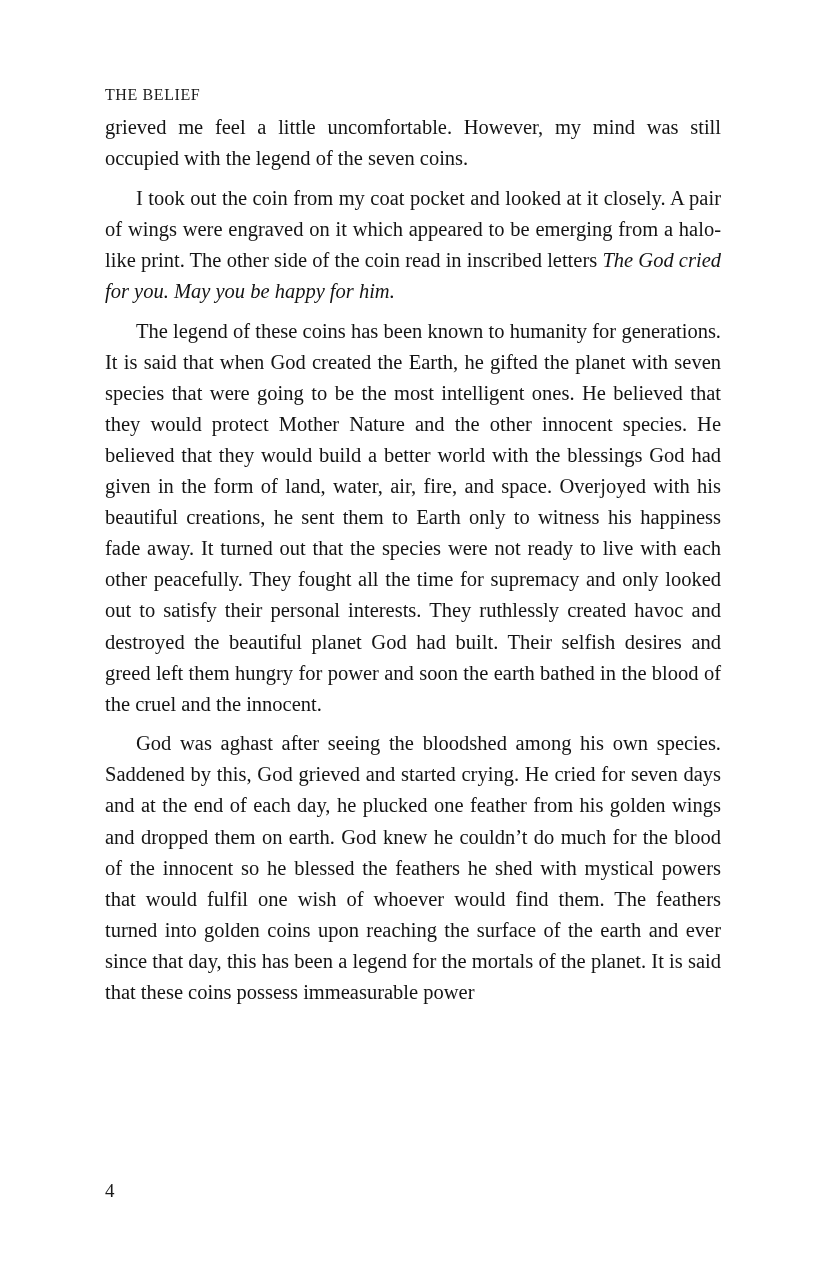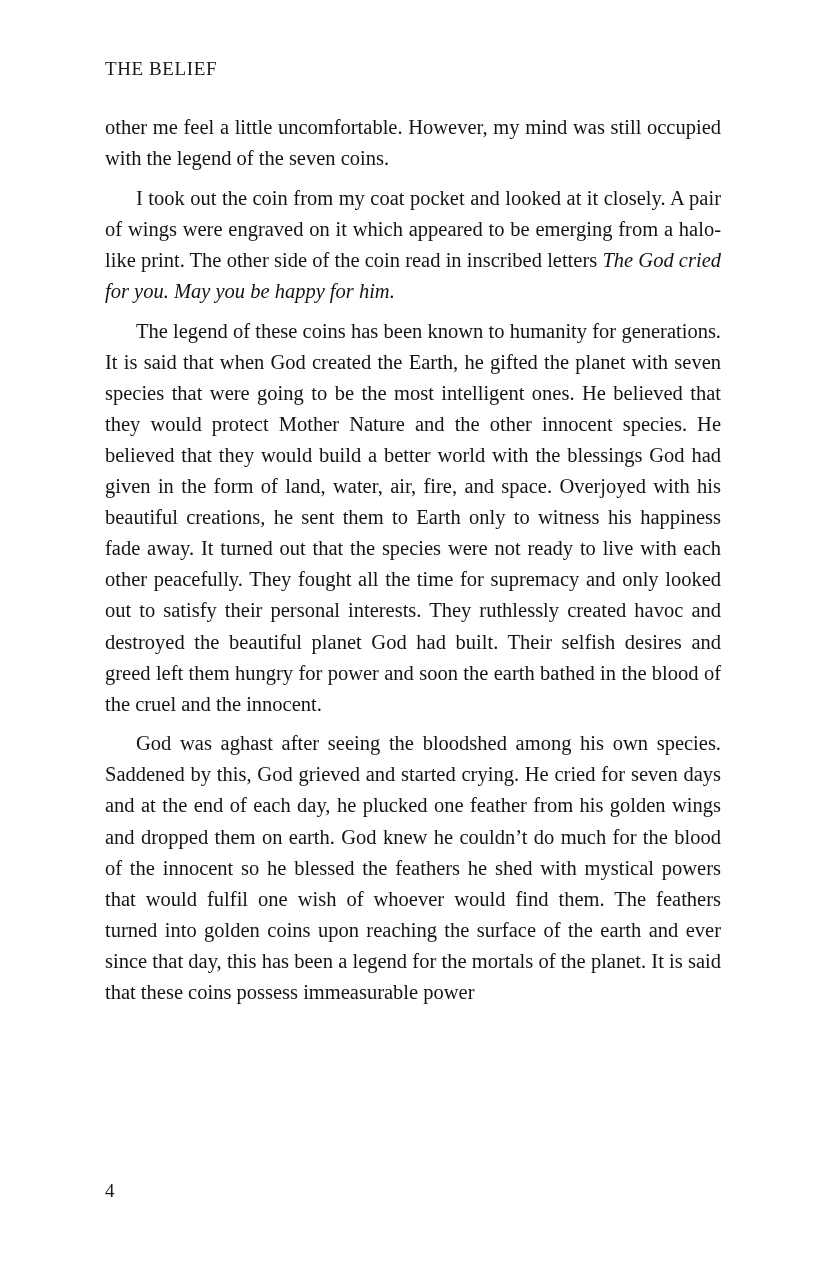--- a/index.html
+++ b/index.html
@@ -11,22 +11,22 @@
     width: 825px;
     height: 1275px;
     position: relative;
     font-family: "Liberation Serif", serif;
     color: #111111;
     overflow: hidden;
   }
   .running-header {
     position: absolute;
     left: 105px;
-    top: 58px;
-    font-size: 19px;
+    top: 86px;
+    font-size: 16px;
     letter-spacing: 0.6px;
     color: #1a1a1a;
   }
   .body-text {
     position: absolute;
     left: 105px;
     top: 112px;
     width: 616px;
     font-size: 20.5px;
     line-height: 31.1px;
@@ -52,19 +52,19 @@
     font-size: 19px;
     color: #1a1a1a;
   }
 </style>
 </head>
 <body>
 
 <div class="running-header">THE BELIEF</div>
 
 <div class="body-text">
-    <p class="para"><span>other me feel a little uncomfortable. However, my mind was still occupied with the legend of the seven coins.</span></p>
+    <p class="para"><span>grieved me feel a little uncomfortable. However, my mind was still occupied with the legend of the seven coins.</span></p>
     <p class="para indent"><span>I took out the coin from my coat pocket and looked at it closely. A pair of wings were engraved on it which appeared to be emerging from a halo-like print. The other side of the coin read in inscribed letters </span><span class="italic">The God cried for you. May you be happy for him.</span></p>
     <p class="para indent"><span>The legend of these coins has been known to humanity for generations. It is said that when God created the Earth, he gifted the planet with seven species that were going to be the most intelligent ones. He believed that they would protect Mother Nature and the other innocent species. He believed that they would build a better world with the blessings God had given in the form of land, water, air, fire, and space. Overjoyed with his beautiful creations, he sent them to Earth only to witness his happiness fade away. It turned out that the species were not ready to live with each other peacefully. They fought all the time for supremacy and only looked out to satisfy their personal interests. They ruthlessly created havoc and destroyed the beautiful planet God had built. Their selfish desires and greed left them hungry for power and soon the earth bathed in the blood of the cruel and the innocent.</span></p>
     <p class="para indent"><span>God was aghast after seeing the bloodshed among his own species. Saddened by this, God grieved and started crying. He cried for seven days and at the end of each day, he plucked one feather from his golden wings and dropped them on earth. God knew he couldn’t do much for the blood of the innocent so he blessed the feathers he shed with mystical powers that would fulfil one wish of whoever would find them. The feathers turned into golden coins upon reaching the surface of the earth and ever since that day, this has been a legend for the mortals of the planet. It is said that these coins possess immeasurable power</span></p>
   </div>
 
 <div class="page-number">4</div>
 
 </body></html>

